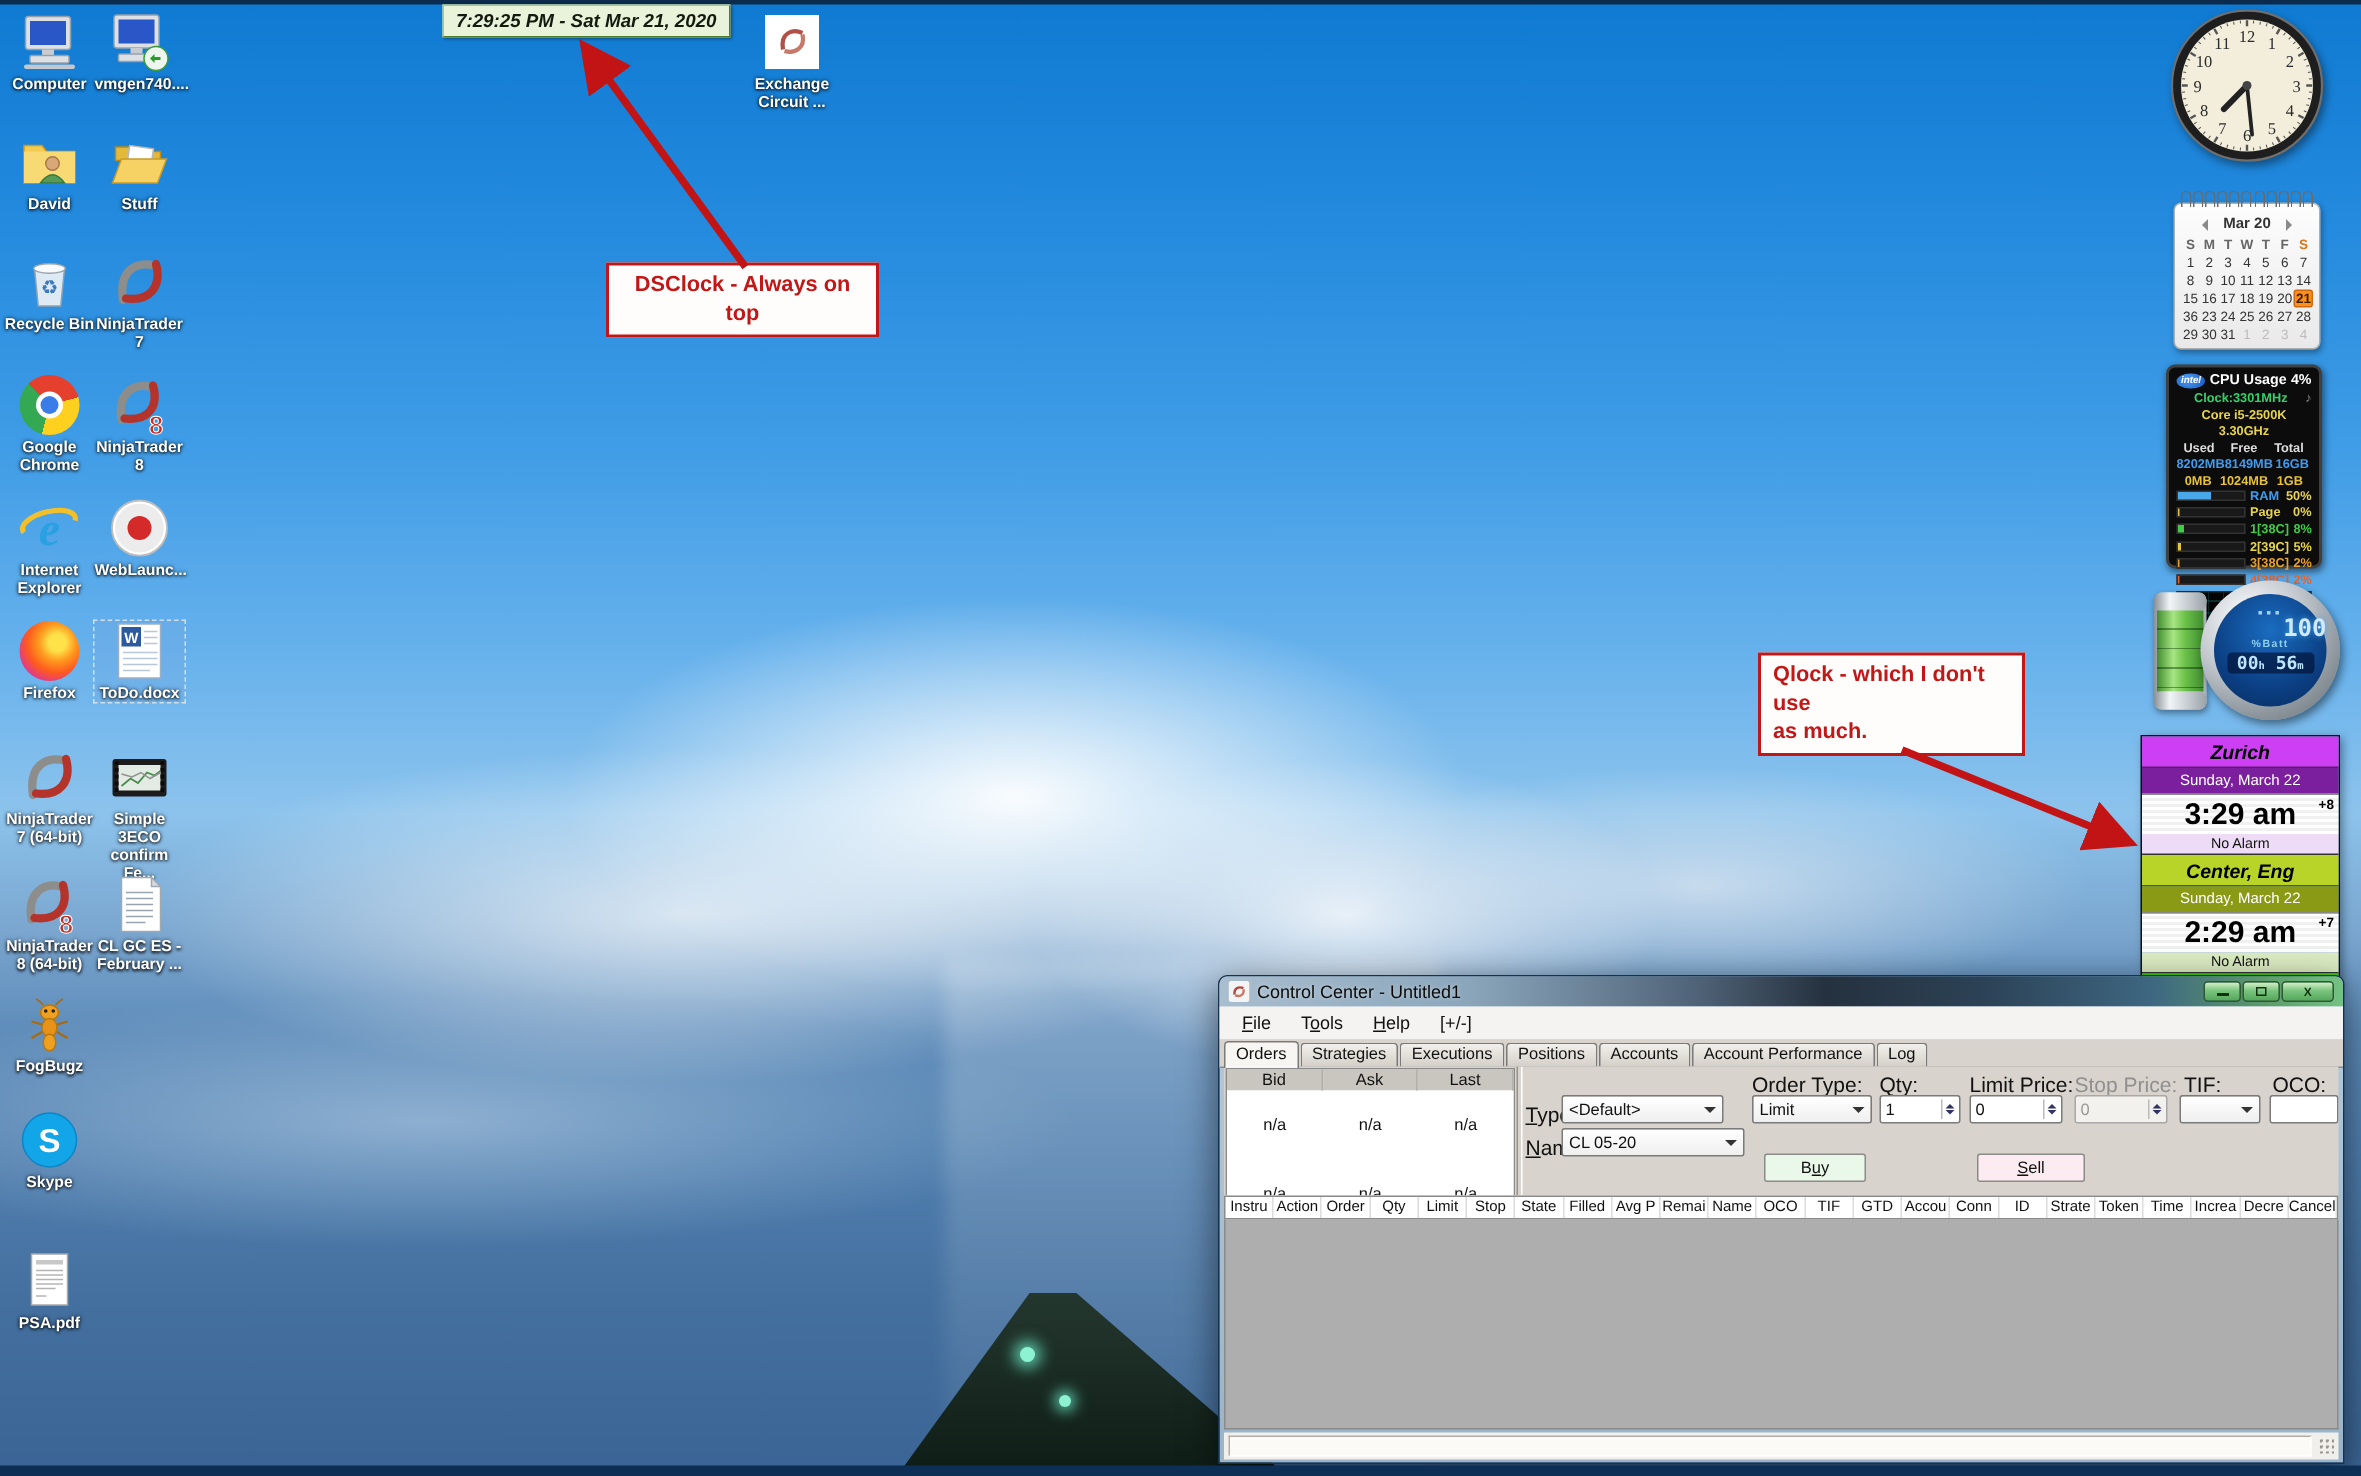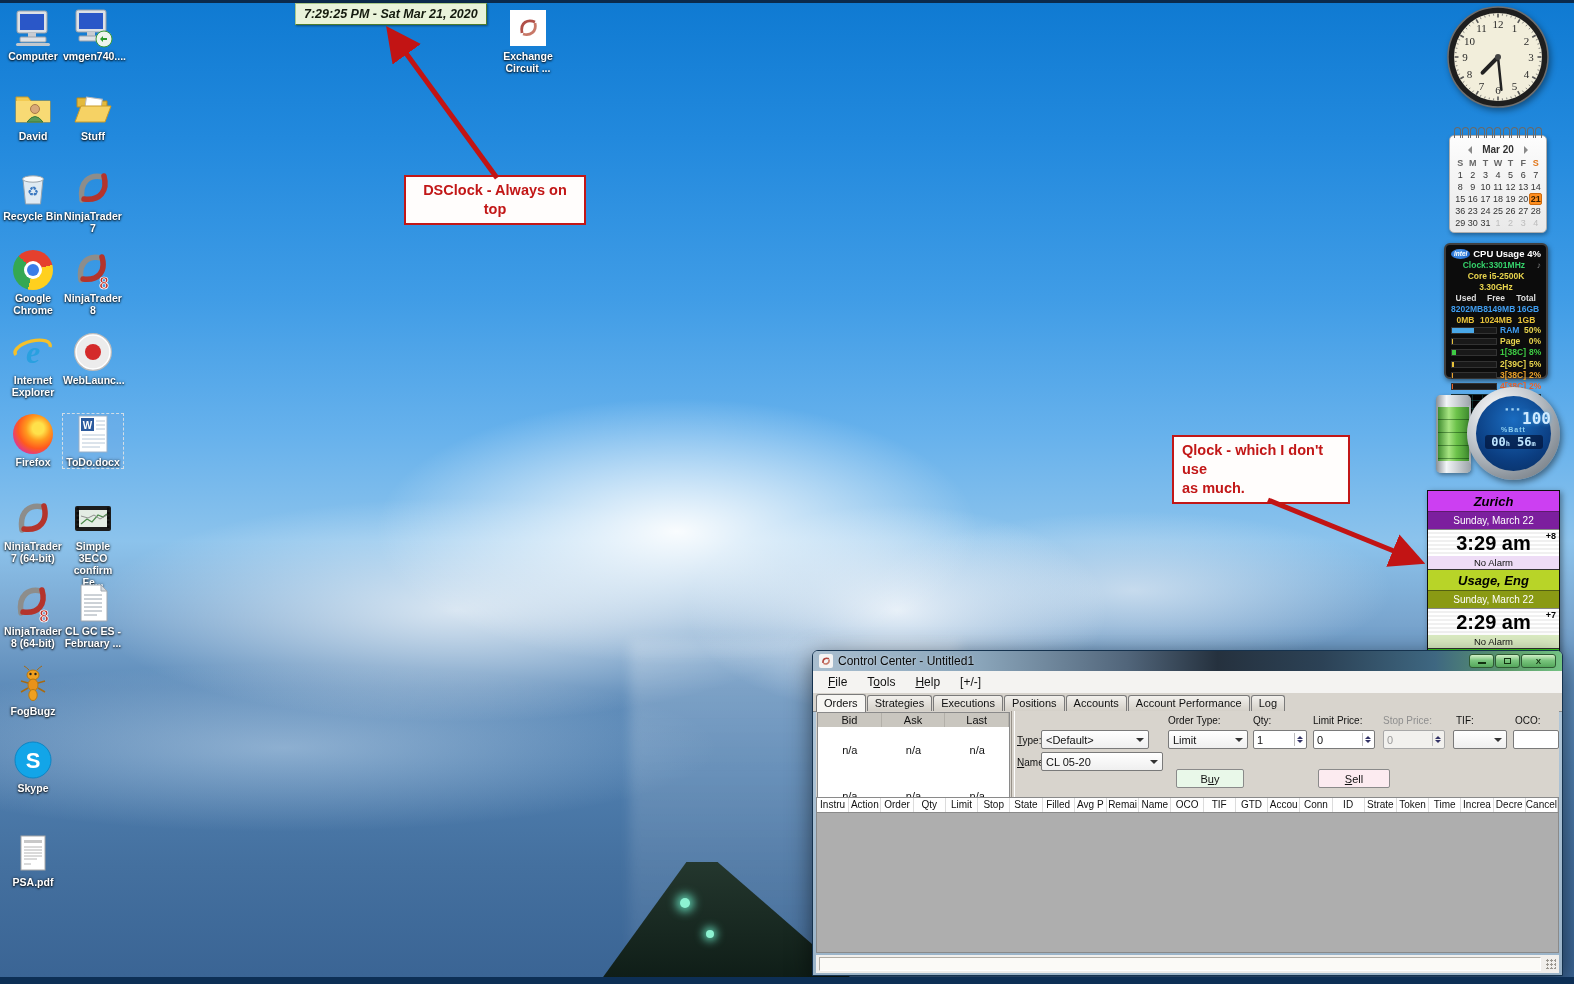--- a/index.html
+++ b/index.html
@@ -149,21 +149,21 @@
     background:linear-gradient(180deg,#f2f0ec,#d4d0c8);margin-right:1px;color:#111;height:15px;line-height:15px;cursor:pointer;}
   .tab.active{background:#f7f6f3;height:17px;line-height:17px;margin-bottom:-1px;z-index:2;position:relative;}
   .content{position:absolute;left:3px;right:3px;top:60px;height:86px;background:#d8d4cd;overflow:hidden;}
   
   .mtable{position:absolute;left:1px;top:1px;width:191px;border:1px solid #8a8a8a;background:#fff;}
   .mthead{display:flex;background:#c9c6bf;}
   .mthead span{flex:1;text-align:center;font-size:11px;padding:1px 0;border-right:1px solid #b3b0a9;color:#111;}
   .mtrow{display:flex;background:#fff;}
   .mtrow span{flex:1;text-align:center;font-size:11px;padding:17px 0;color:#111;}
   .vsep{position:absolute;left:195px;top:0;bottom:0;width:2px;border-left:1px solid #989289;border-right:1px solid #fff;}
-  .flabel{position:absolute;font-size:10px;color:#111;white-space:nowrap;}
+  .flabel{position:absolute;font-size:14px;color:#111;white-space:nowrap;}
   .flabel.dis{color:#8f8f8f;}
   .dd{position:absolute;box-sizing:border-box;height:19px;background:linear-gradient(180deg,#fff,#efefef);
     border:1px solid #7a7a7a;border-radius:2px;font-size:11px;display:flex;align-items:center;padding:0 4px;color:#111;}
   .dd .arr{margin-left:auto;width:0;height:0;border:4px solid transparent;border-top-color:#333;position:relative;top:2px;}
   .sp{position:absolute;box-sizing:border-box;height:19px;background:#fff;border:1px solid #7a7a7a;border-radius:2px;
     font-size:11px;display:flex;align-items:center;padding:0 3px;color:#111;}
   .sp .spin{margin-left:auto;display:flex;flex-direction:column;gap:1px;border-left:1px solid #bbb;padding-left:2px;}
   .sp .spin i{width:0;height:0;border:3px solid transparent;display:block;}
   .sp .spin .up{border-bottom-color:#336;}
   .sp .spin .dn{border-top-color:#336;}
@@ -714,21 +714,21 @@
   </div>
 
   <div id="qlock">
       <div class="qcity">
         <div class="qh" style="background:#cc3ff2">Zurich</div>
         <div class="qd" style="background:#7c1f9e">Sunday, March 22</div>
         <div class="qt">3:29 am<span class="off">+8</span></div>
         <div class="qa" style="background:#eedcf6">No Alarm</div>
       </div>
       <div class="qcity">
-        <div class="qh" style="background:#b8d428">Usage, Eng</div>
+        <div class="qh" style="background:#b8d428">Center, Eng</div>
         <div class="qd" style="background:#8a9a14">Sunday, March 22</div>
         <div class="qt">2:29 am<span class="off">+7</span></div>
         <div class="qa" style="background:#ddeec4">No Alarm</div>
       </div>
       <div class="qcity qpartial">
         <div class="qh" style="background:#3ed01e">Dubai</div>
       </div>
     </div>
 
   <div id="win">

